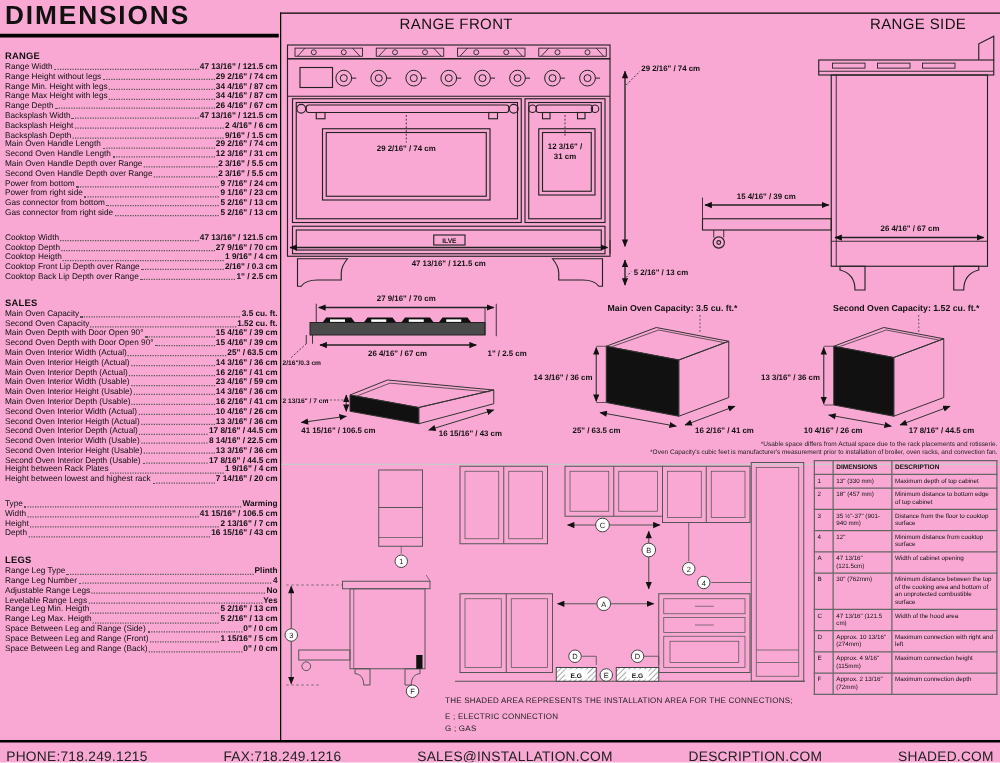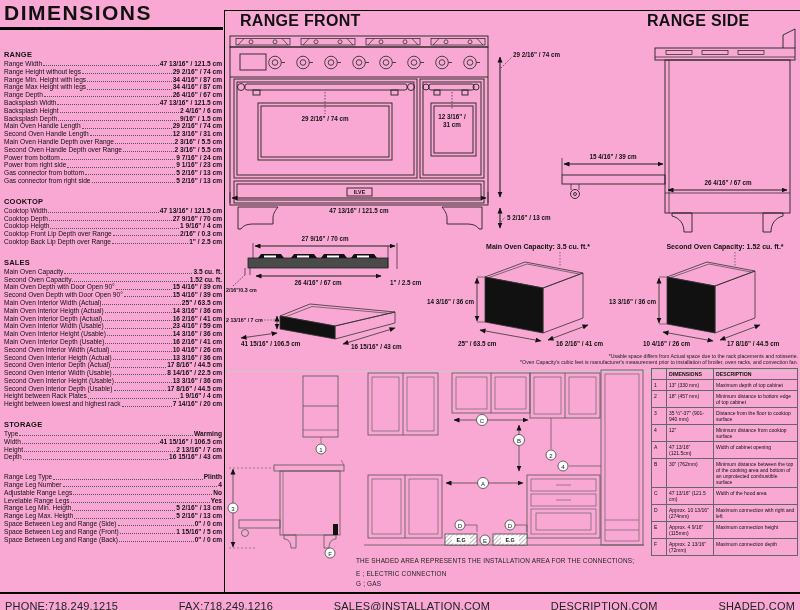--- a/index.html
+++ b/index.html
@@ -8,27 +8,27 @@
   .abs{position:absolute}
   #title{left:4px;top:1px;font-size:21px;font-weight:bold;letter-spacing:1.5px}
   #title-rule{left:0;top:27px;width:223px;height:3px;background:#000}
   #top-rule{left:224px;top:10px;width:576px;height:1px;background:#000}
   #v-divider{left:224px;top:10px;width:1px;height:582px;background:#000}
   #mid-rule{left:225px;top:371px;width:575px;height:1px;background:#c9c9c9}
   #footer-rule{left:0;top:592px;width:800px;height:2px;background:#000}
 
   #spec-panel{left:4px;top:40px;width:218px}
   .spec-section{margin-bottom:12px}
-  .spec-heading{font-size:7.5px;font-weight:bold;margin:10px 0 1px 0;letter-spacing:.2px}
+  .spec-heading{font-size:7.5px;font-weight:bold;margin:0 0 1px 0;letter-spacing:.2px}
   .spec-row{display:flex;align-items:flex-end;font-size:6.6px;line-height:7.8px;white-space:nowrap}
   .lbl{flex:none}
   .dots{flex:1;border-bottom:1px dotted #555;margin:0 1px 1.5px 1px;min-width:4px}
   .val{flex:none;font-weight:bold}
 
-  .drawing-title{font-size:16px;font-weight:bold;letter-spacing:.3px}
+  .drawing-title{font-size:12px;font-weight:normal;text-align:center;letter-spacing:.3px}
 
   svg{overflow:visible}
   svg text{font-family:"Liberation Sans",sans-serif}
   .dim{font-size:6.3px;font-weight:bold;fill:#111}
   .dims{font-size:5.3px;font-weight:bold;fill:#111}
   .cap{font-size:7px;font-weight:bold;fill:#111}
   .mk{font-size:6px;fill:#222}
 
   .fnotes{font-size:5.2px;line-height:6.4px;text-align:right;color:#222}
   .note{font-size:6.4px;color:#222;letter-spacing:.2px}
@@ -148,21 +148,20 @@
           <span class="dots"></span>
           <span class="val">5 2/16" / 13 cm</span>
         </div>
         <div class="spec-row">
           <span class="lbl">Gas connector from right side</span>
           <span class="dots"></span>
           <span class="val">5 2/16" / 13 cm</span>
         </div>
       </div>
       <div class="spec-section">
-        <div class="spec-heading">COOKTOP</div>
         <div class="spec-row">
           <span class="lbl">Cooktop Width</span>
           <span class="dots"></span>
           <span class="val">47 13/16" / 121.5 cm</span>
         </div>
         <div class="spec-row">
           <span class="lbl">Cooktop Depth</span>
           <span class="dots"></span>
           <span class="val">27 9/16" / 70 cm</span>
         </div>
@@ -269,21 +268,20 @@
           <span class="dots"></span>
           <span class="val">1 9/16" / 4 cm</span>
         </div>
         <div class="spec-row">
           <span class="lbl">Height between lowest and highest rack</span>
           <span class="dots"></span>
           <span class="val">7 14/16" / 20 cm</span>
         </div>
       </div>
       <div class="spec-section">
-        <div class="spec-heading">STORAGE</div>
         <div class="spec-row">
           <span class="lbl">Type</span>
           <span class="dots"></span>
           <span class="val">Warming</span>
         </div>
         <div class="spec-row">
           <span class="lbl">Width</span>
           <span class="dots"></span>
           <span class="val">41 15/16" / 106.5 cm</span>
         </div>
@@ -292,20 +290,21 @@
           <span class="dots"></span>
           <span class="val">2 13/16" / 7 cm</span>
         </div>
         <div class="spec-row">
           <span class="lbl">Depth</span>
           <span class="dots"></span>
           <span class="val">16 15/16" / 43 cm</span>
         </div>
       </div>
       <div class="spec-section">
+        <div class="spec-heading">LEGS</div>
         <div class="spec-row">
           <span class="lbl">Range Leg Type</span>
           <span class="dots"></span>
           <span class="val">Plinth</span>
         </div>
         <div class="spec-row">
           <span class="lbl">Range Leg Number</span>
           <span class="dots"></span>
           <span class="val">4</span>
         </div>

